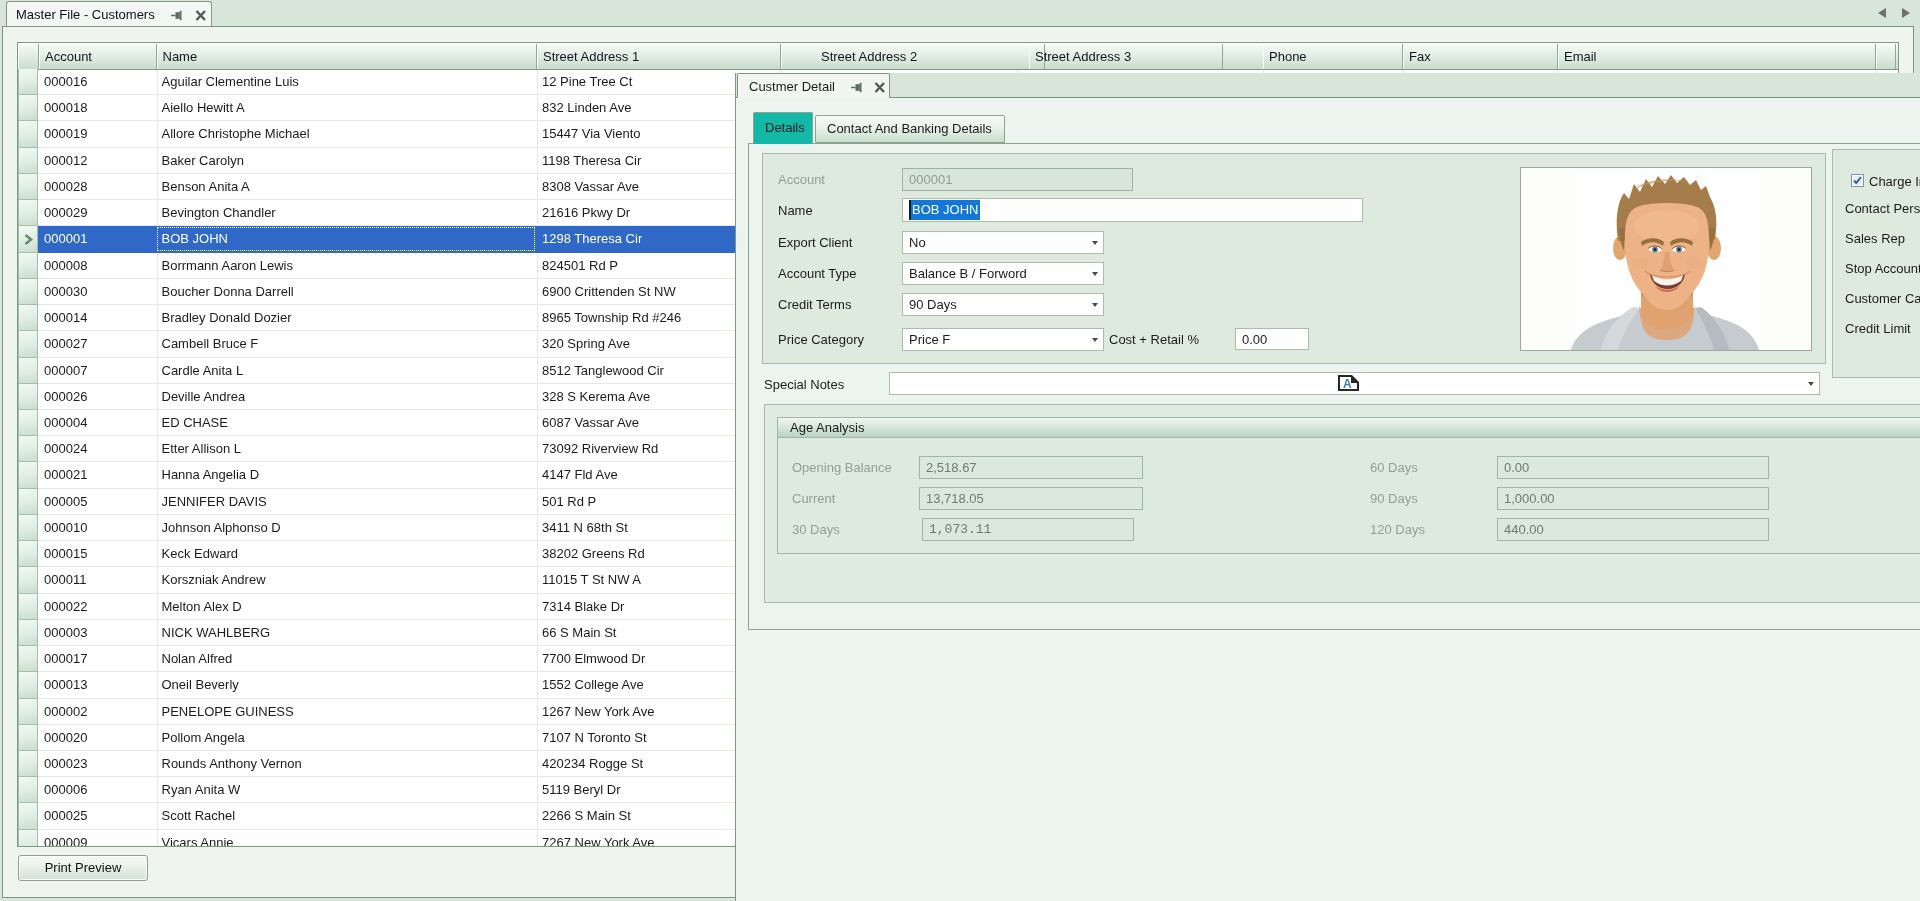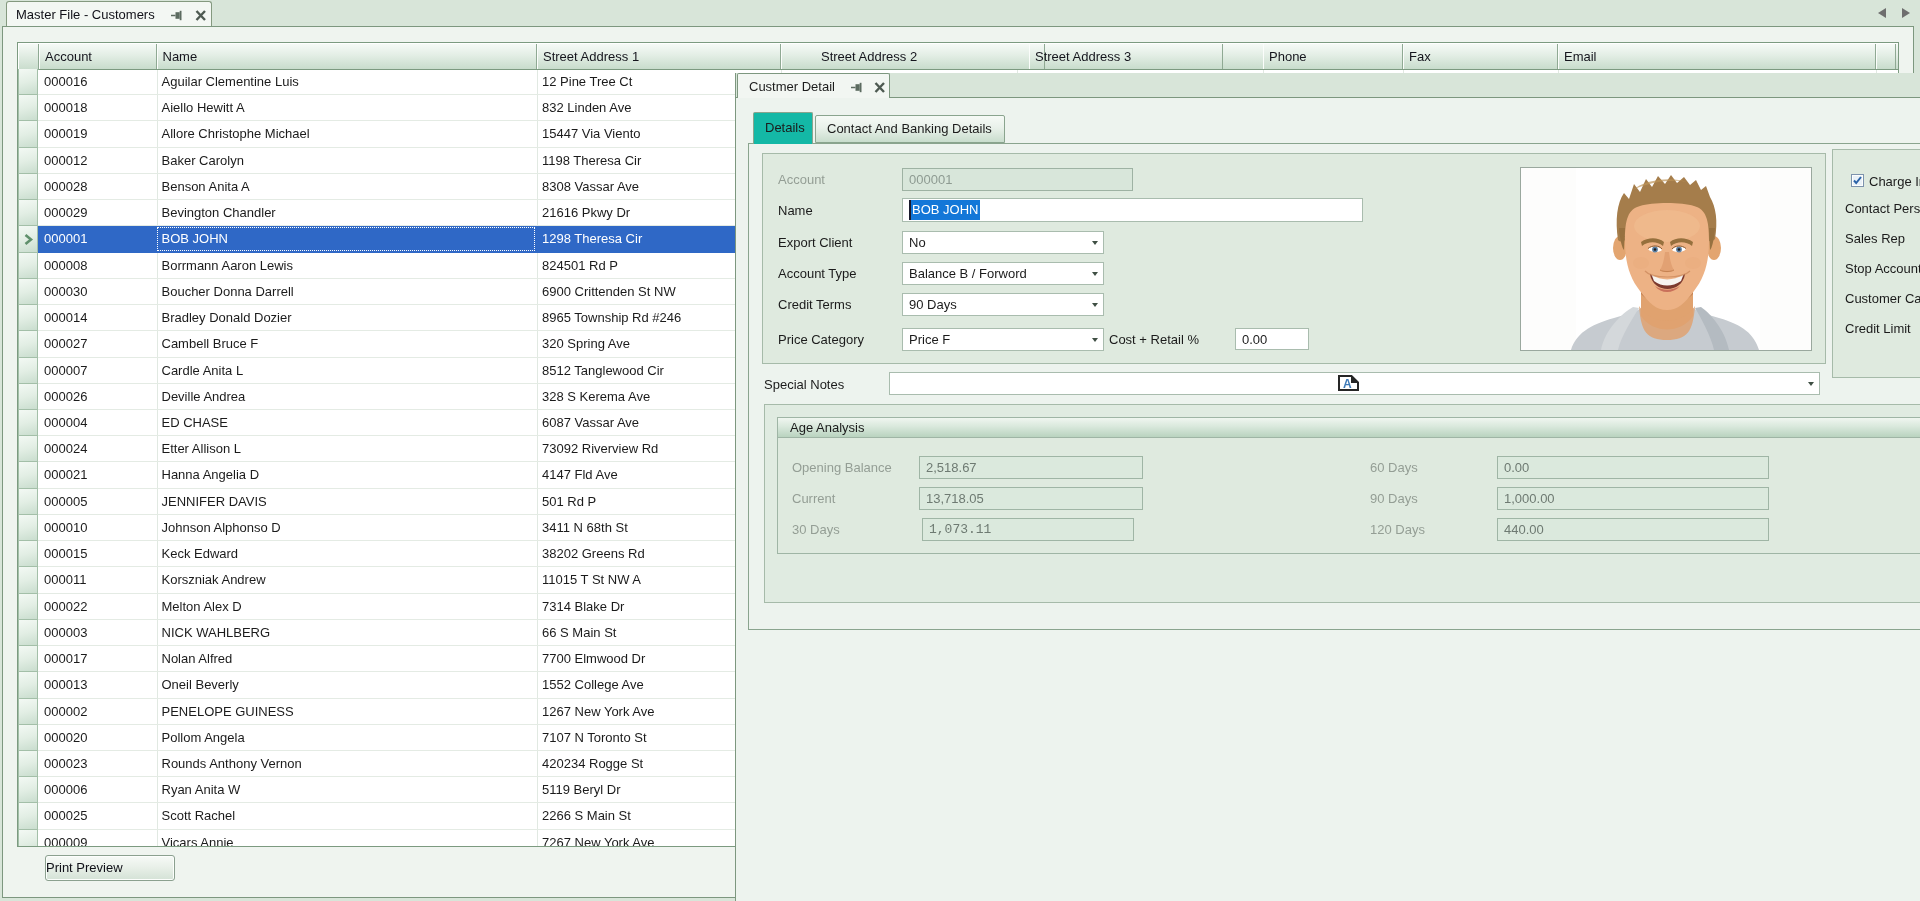--- a/index.html
+++ b/index.html
@@ -18,21 +18,21 @@
 .row { position:absolute; left:0; width:1879px; height:26.23px; border-bottom:1px solid #e4ebe4; }
 .row .c { position:absolute; top:0; height:26px; line-height:26px; overflow:hidden; white-space:nowrap; }
 .cacc { left:20px; width:117.5px; padding-left:6px; }
 .cname { left:137.5px; width:380.5px; padding-left:6px; }
 .caddr { left:518px; width:244px; padding-left:6px; }
 .row.sel { background:#2f68c6; color:#fff; border-bottom-color:#2f68c6; }
 .row.sel .focuscell { outline:1px dotted #fff; outline-offset:-2px; }
 .ind { position:absolute; left:0px; top:0px; width:20px; height:26.23px; background:linear-gradient(165deg,#f3f9f4, #e2eee4 50%, #c9ddce); border:1px solid #a3bfa8; border-top:none; }
 #ghead .ind { position:absolute; left:0; top:0; width:20px; height:26px; background:linear-gradient(#f6faf6, #c8dccc); border:none; border-right:1px solid #8fa993; }
 
-#ppbtn { left:18px; top:855px; width:130px; height:26px; border:1px solid #8ba08f; border-radius:3px; background:linear-gradient(#f7faf7,#e9f0e9 45%,#d4e2d6); text-align:left; line-height:24px; color:#101018; box-shadow:inset 0 0 0 1px #fcfefc; z-index:2;margin-left:27px; }
+#ppbtn { left:18px; top:855px; width:130px; height:26px; border:1px solid #8ba08f; border-radius:3px; background:linear-gradient(#f7faf7,#e9f0e9 45%,#d4e2d6); text-align:center; line-height:24px; color:#101018; box-shadow:inset 0 0 0 1px #fcfefc; z-index:2; }
 
 
 #dstrip { left:735px; top:73px; width:1185px; height:25px; background:#d8e5d9; border-left:1px solid #7d977f; border-bottom:1px solid #7d977f; z-index:10; }
 #dcontent { left:735px; top:98px; width:1185px; height:803px; background:#edf3ee; border-left:1px solid #7d977f; z-index:10; }
 #dtab { left:737px; top:73px; width:153px; height:25px; background:#f2f6f2; border:1px solid #7d977f; border-bottom:none; border-radius:2px 2px 0 0; z-index:11; }
 #dtab span { position:absolute; left:11px; top:5px; }
 
 #tabdetails { left:753px; top:112px; width:60px; height:32px; background:#14b8a6; border:1px solid #8aa48e; border-bottom:none; border-radius:2px 2px 0 0; z-index:13; }
 #tabdetails span { position:absolute; left:11px; top:7px; }
 #tabcontact { left:815px; top:115px; width:190px; height:28px; background:linear-gradient(#f6faf6,#e9f1ea 45%,#c9ddcd); border:1px solid #8aa48e; border-radius:2px 2px 0 0; z-index:12; }

